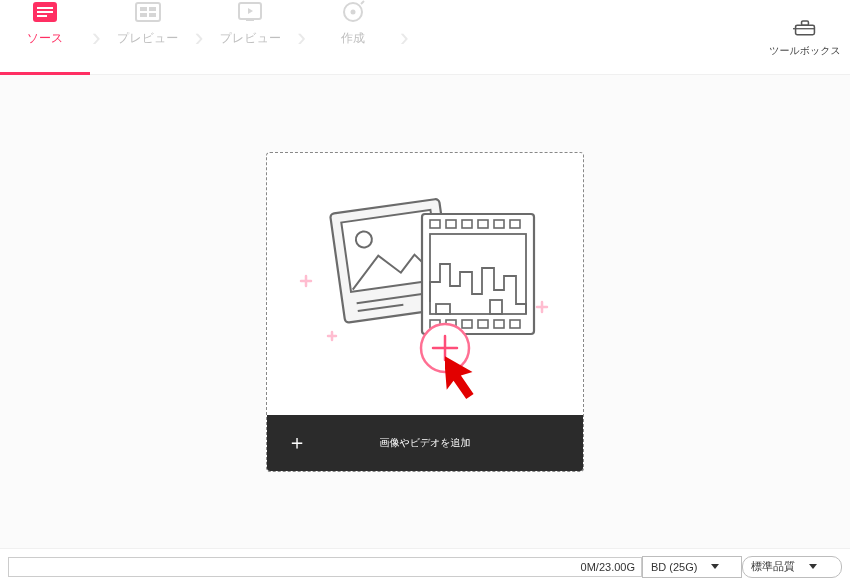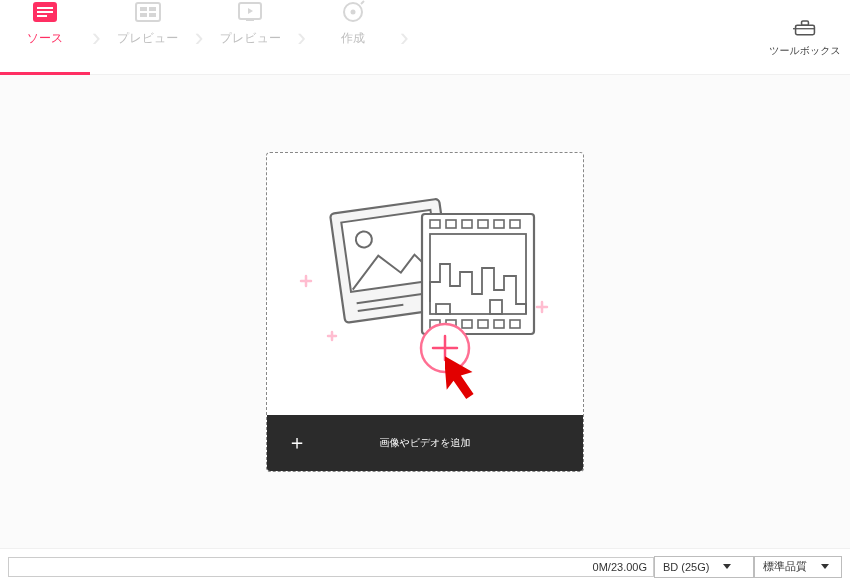--- a/index.html
+++ b/index.html
@@ -41,21 +41,21 @@
 
   
   .art-svg { width: 270px; height: 200px; }
 
   
   .footer { height: 36px; display: flex; align-items: center; padding: 0 8px; background: #fff; border-top: 1px solid #f0f0f0; }
   .progress-wrap { flex: 1; height: 20px; border: 1px solid #ccc; background: #fff; display: flex; align-items: center; justify-content: flex-end; padding: 0 6px; font-size: 11px; color: #333; }
   .select { height: 22px; border: 1px solid #bdbdbd; background: #fff; display: flex; align-items: center; padding: 0 4px 0 8px; font-size: 11px; gap: 8px; position: relative; }
   .select::after { content: ""; width: 0; height: 0; border-left: 4px solid transparent; border-right: 4px solid transparent; border-top: 5px solid #333; margin-left: 6px; }
   .select.disc { width: 100px; }
-  .select.quality { width: 88px; }
+  .select.quality { width: 100px; border-radius: 10px; }
 
   svg { display: block; }
 </style>
 </head>
 <body>
 
 <div class="window">
 
 
   <div class="steps">

